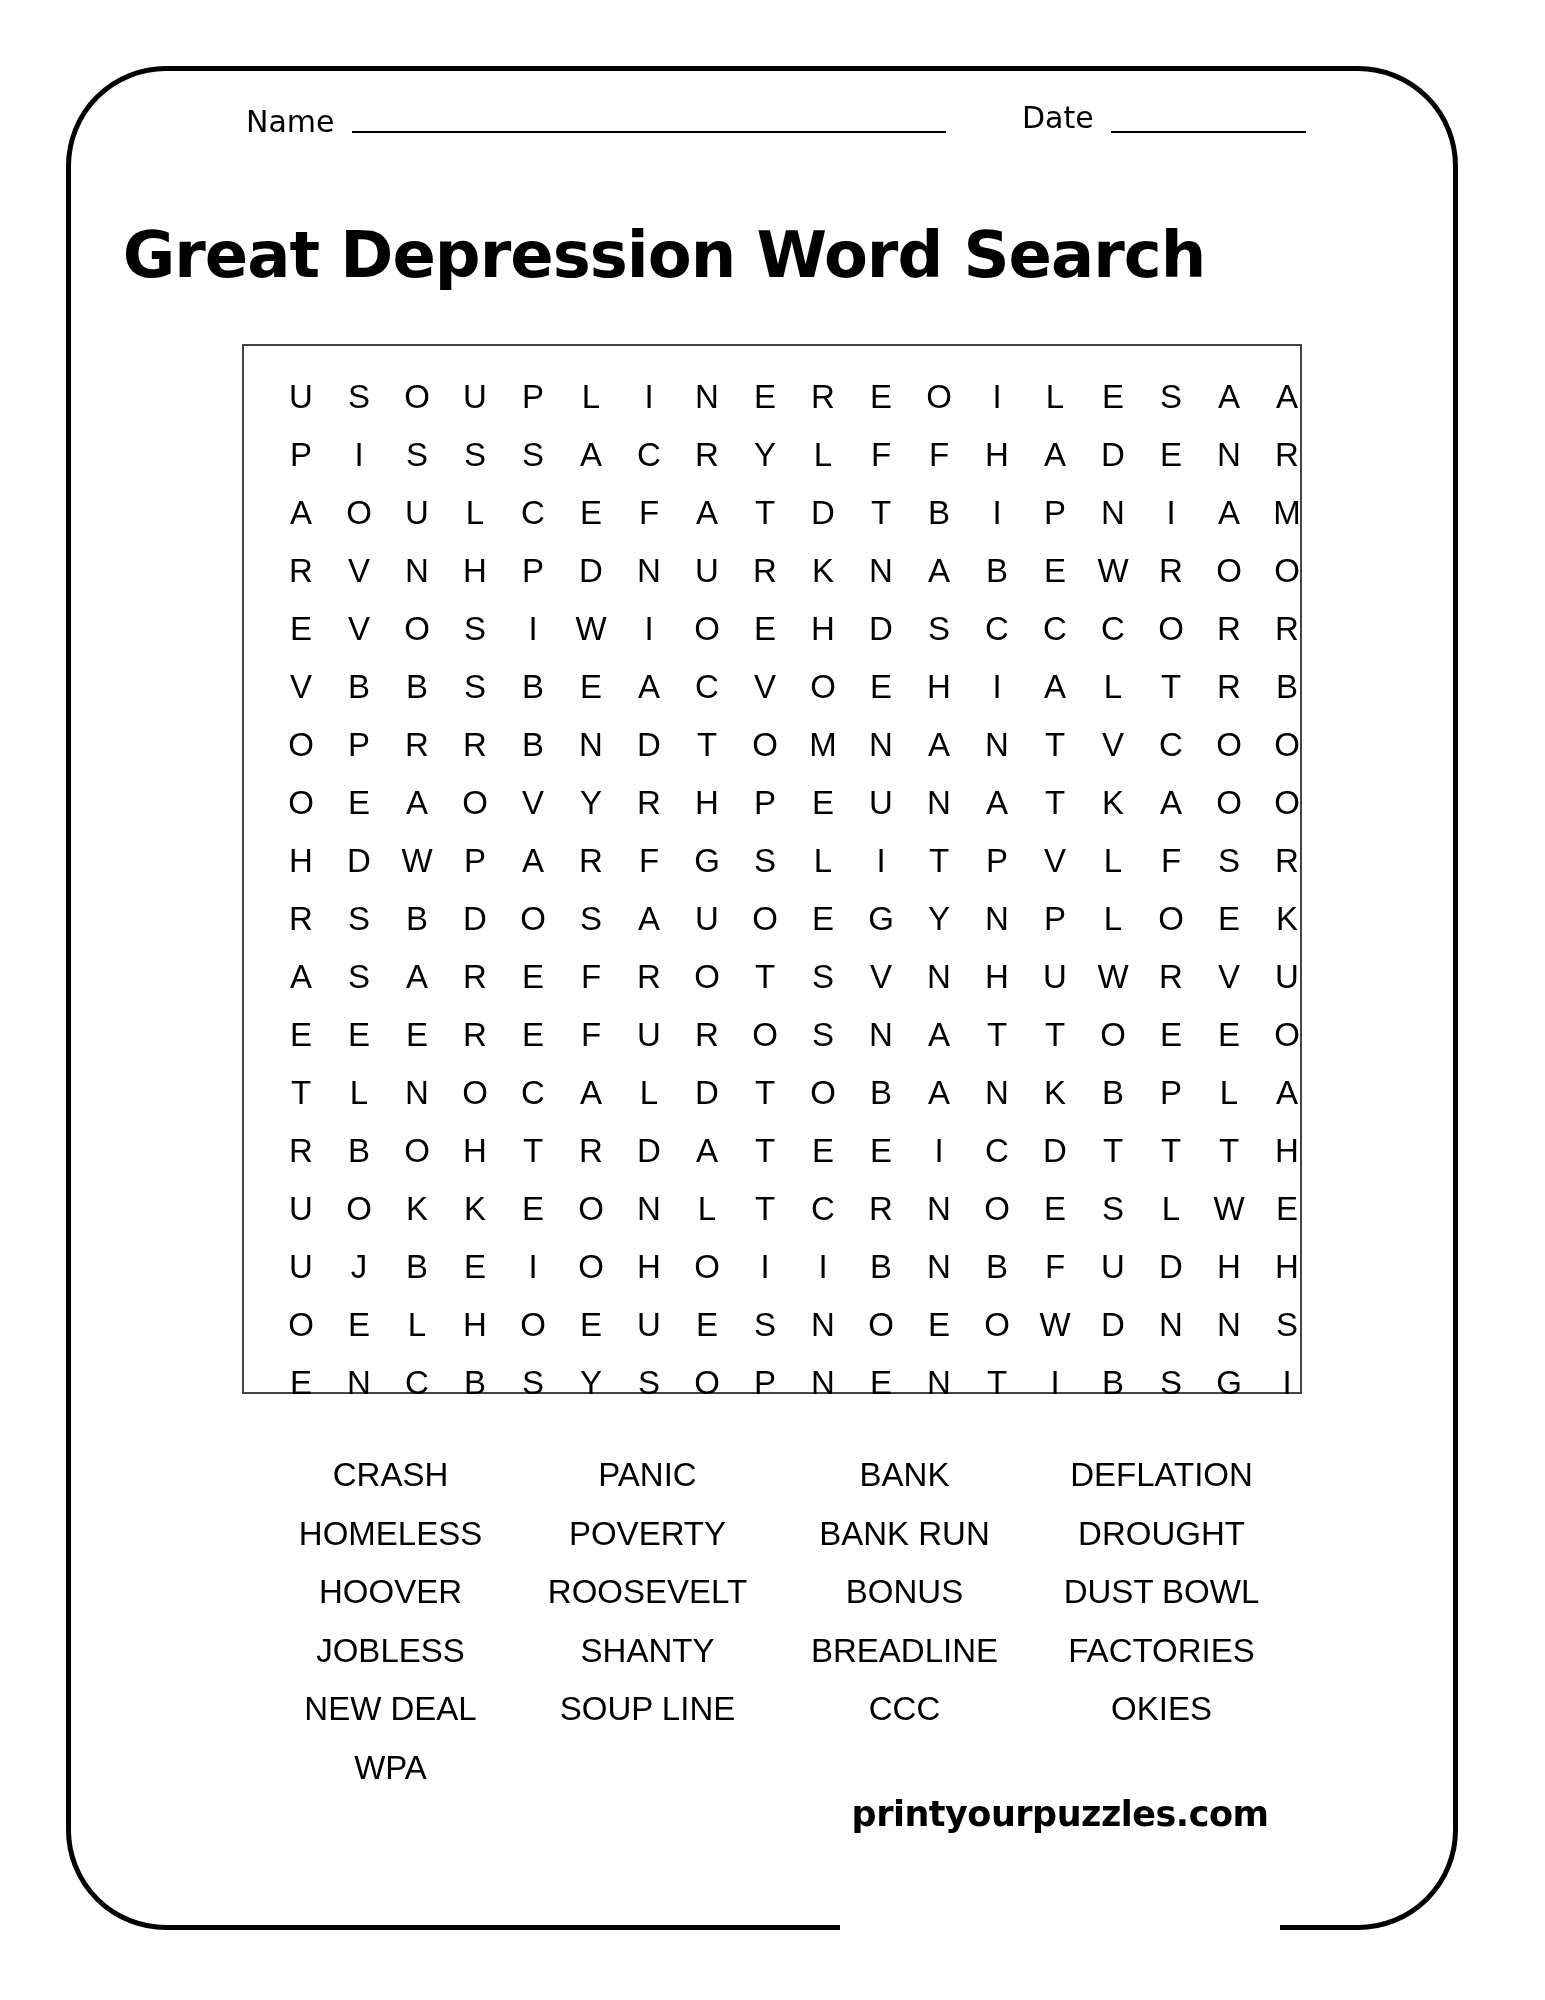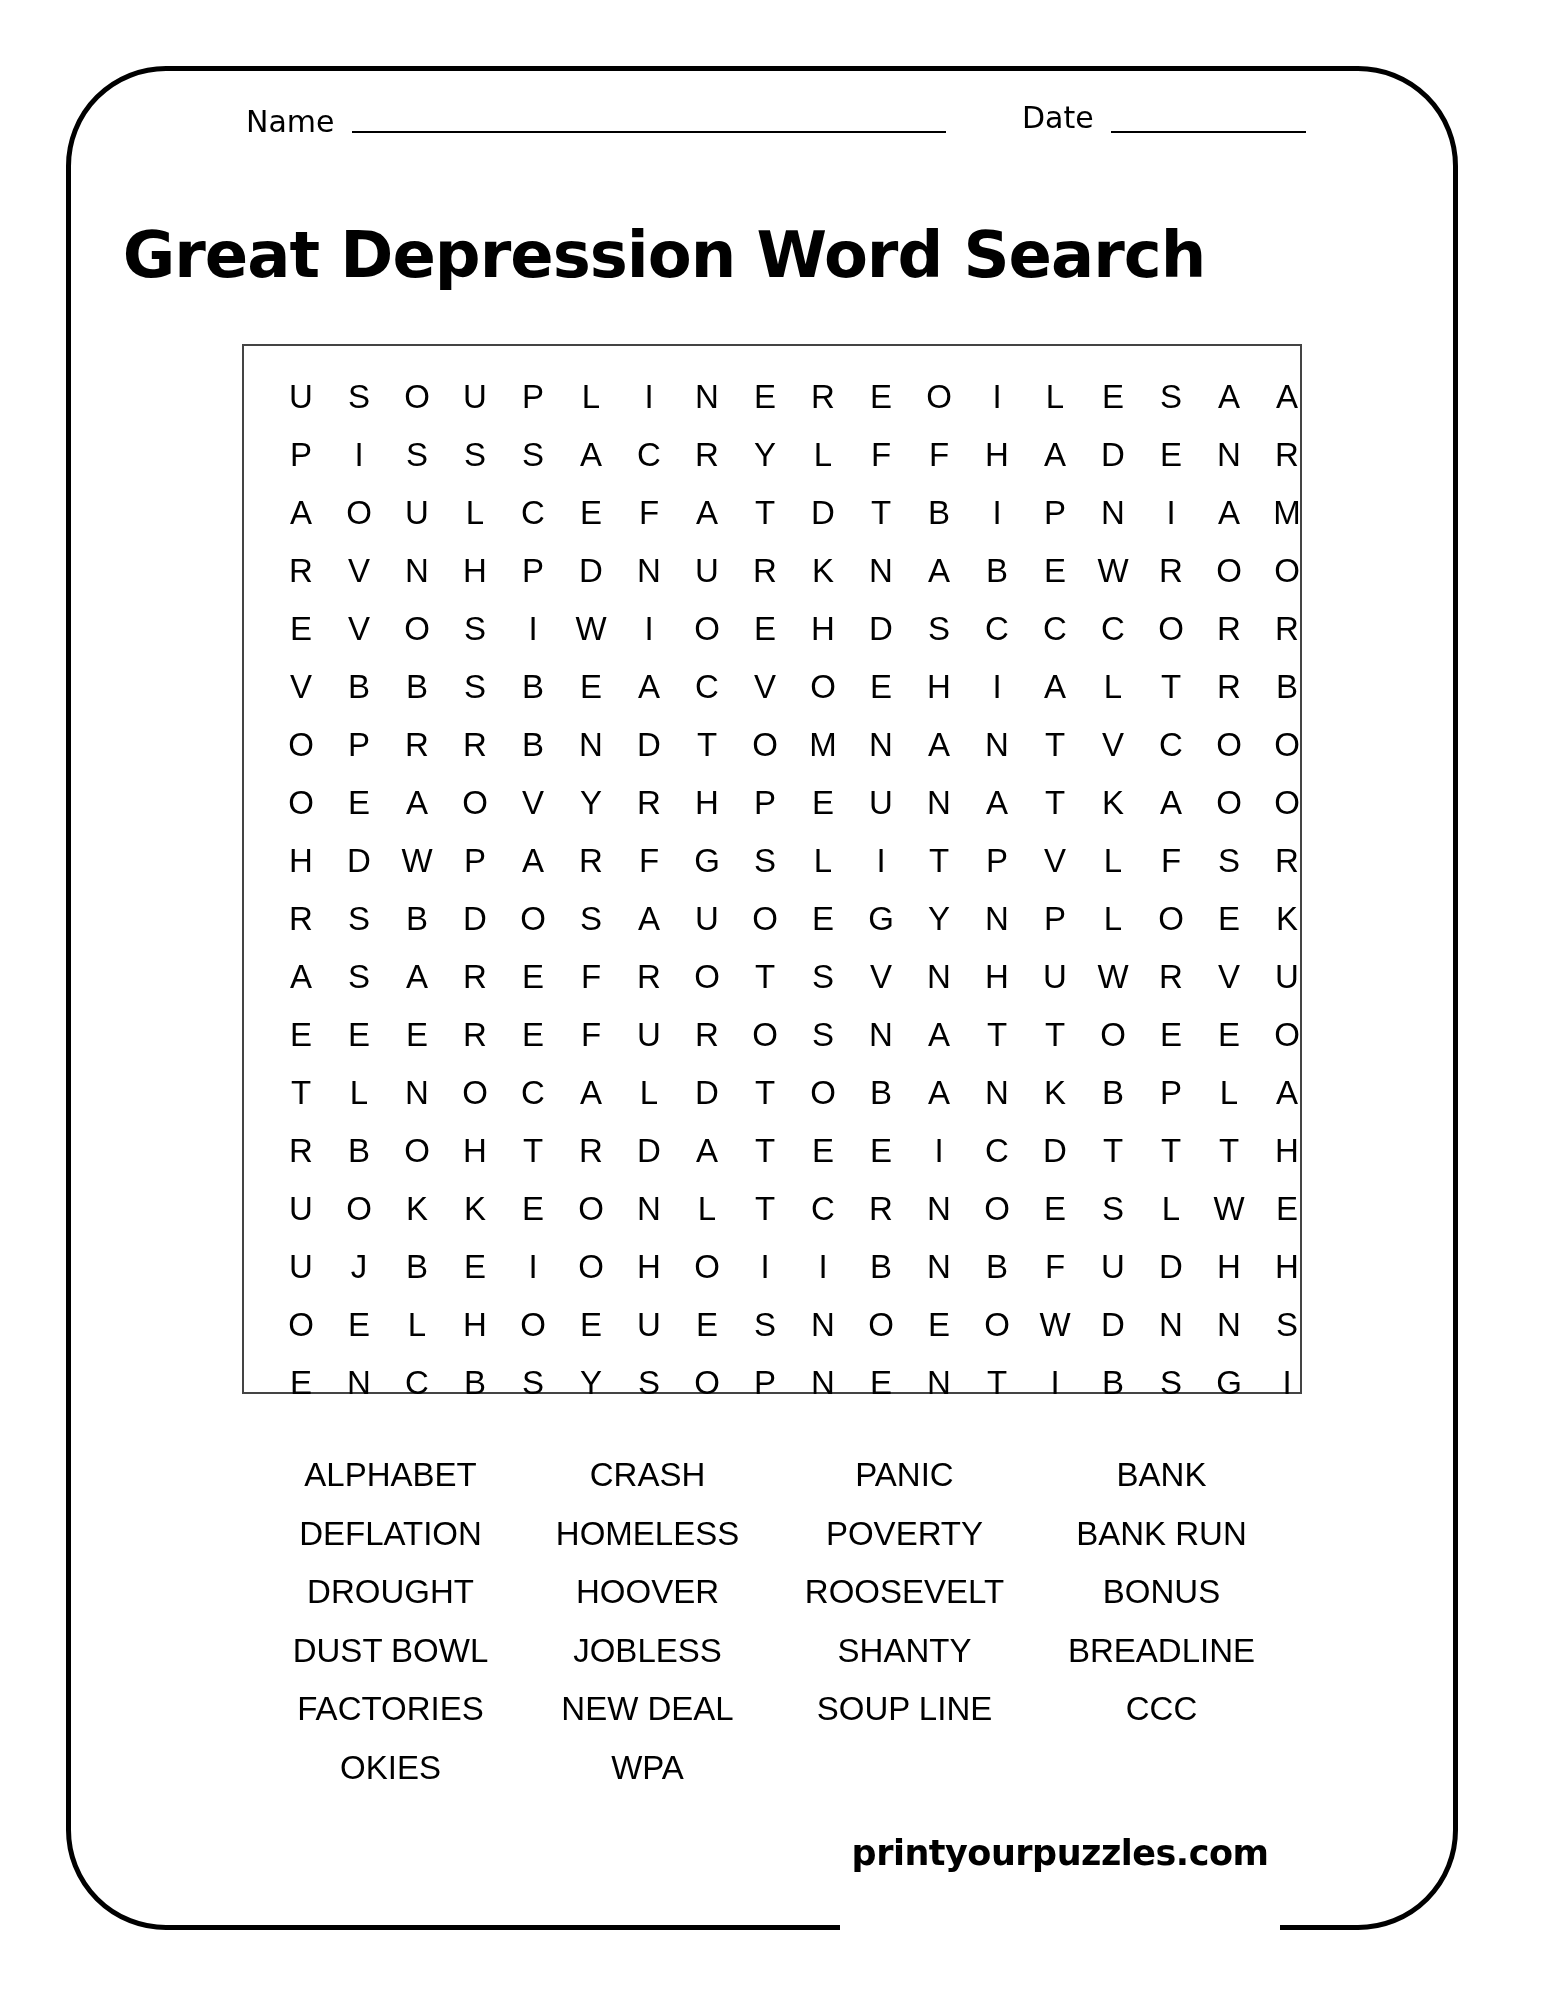--- a/index.html
+++ b/index.html
@@ -5,21 +5,21 @@
   html, body { margin:0; padding:0; background:#ffffff; }
   body { width:1545px; height:2000px; position:relative; overflow:hidden; font-family:"Liberation Sans", sans-serif; color:#000; }
   .frame {
     position:absolute; left:66px; top:66px; width:1392px; height:1864px;
     border:5px solid #000; border-radius:100px; box-sizing:border-box;
   }
   .footer-gap {
     position:absolute; left:840px; top:1910px; width:440px; height:40px; background:#fff;
   }
   .footer-text {
-    position:absolute; left:840px; top:1833px; width:440px; text-align:center;
+    position:absolute; left:840px; top:1794px; width:440px; text-align:center;
     font-family:"DejaVu Sans", sans-serif; font-weight:bold; font-size:35px; letter-spacing:-0.5px;
   }
   .name-row { position:absolute; top:100px; left:246px; right:0; height:40px; font-family:"DejaVu Sans", sans-serif; font-size:30px; }
   .name-label { position:absolute; left:0; top:4px; }
   .name-line { position:absolute; left:106px; top:31px; width:594px; border-bottom:2px solid #000; }
   .date-label { position:absolute; left:776px; top:0; }
   .date-line { position:absolute; left:865px; top:31px; width:195px; border-bottom:2px solid #000; }
   .title {
     position:absolute; top:218px; left:0; width:1328px; text-align:center;
     font-family:"DejaVu Sans", sans-serif; font-weight:bold; font-size:64px; letter-spacing:-1px;
@@ -378,21 +378,20 @@
       <div class="cell">T</div>
       <div class="cell">I</div>
       <div class="cell">B</div>
       <div class="cell">S</div>
       <div class="cell">G</div>
       <div class="cell">I</div>
     </div>
 </div>
 
 <div class="words" id="words">
-    <div class="word">ALPHABET</div>
     <div class="word">CRASH</div>
     <div class="word">PANIC</div>
     <div class="word">BANK</div>
     <div class="word">DEFLATION</div>
     <div class="word">HOMELESS</div>
     <div class="word">POVERTY</div>
     <div class="word">BANK RUN</div>
     <div class="word">DROUGHT</div>
     <div class="word">HOOVER</div>
     <div class="word">ROOSEVELT</div>

